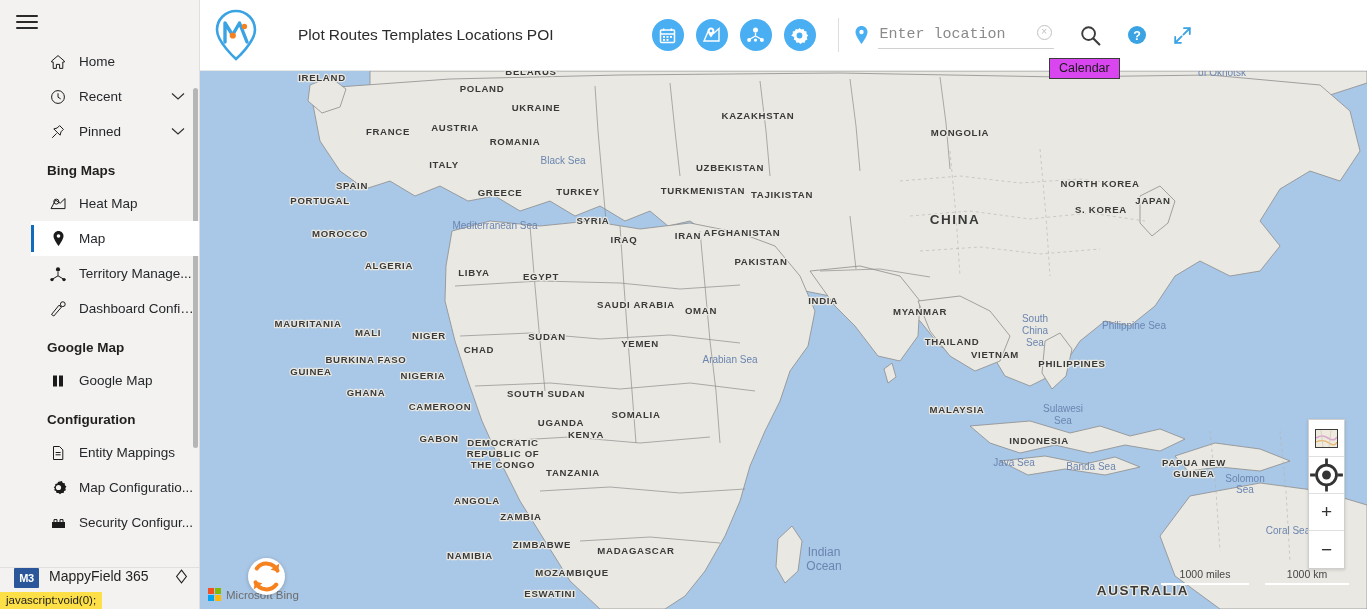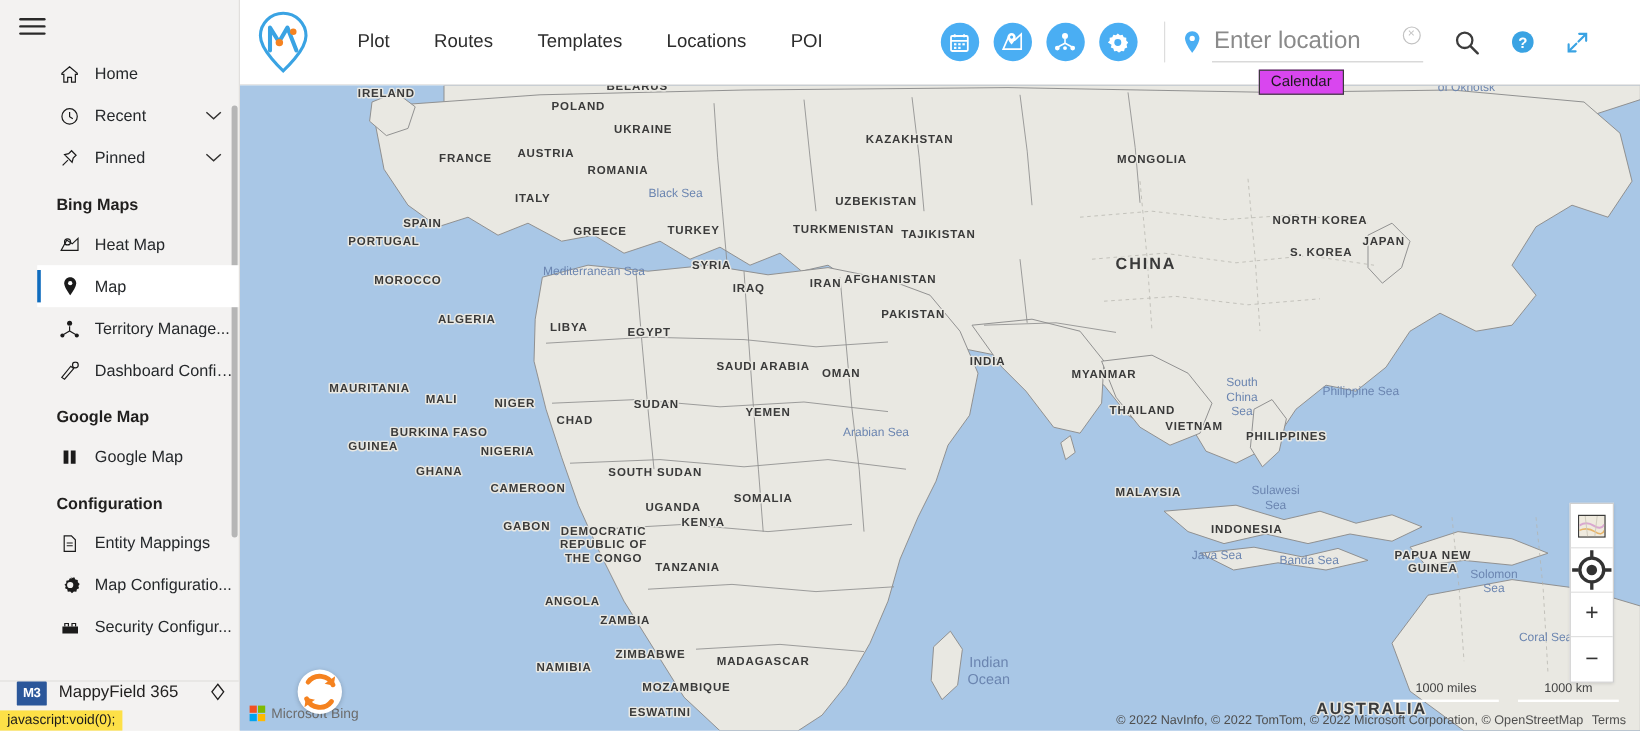--- a/index.html
+++ b/index.html
@@ -67,38 +67,38 @@
     font-family: "Liberation Sans", sans-serif;
   }
 
   
   #content { flex: 1; position: relative; height: 609px; }
   #header {
     height: 71px; background: #fff; display: flex; align-items: center;
     border-bottom: 1px solid #e6e6e6; position: relative; z-index: 30;
   }
   .logo-wrap { width: 72px; display: flex; align-items: center; justify-content: center; }
-  .nav-tabs { display: flex; align-items: center; gap: 33px; margin-left: 24px; }
+  .nav-tabs { display: flex; align-items: center; margin-left: 24px; }
   .nav-tab {
     font-size: 15.5px; color: #2c2c2c; cursor: pointer; padding: 6px 2px;
     white-space: nowrap;
   }
   .hdr-icons { display: flex; align-items: center; gap: 12px; margin-left: 96px; }
   .circ-btn {
     width: 32px; height: 32px; border-radius: 50%; background: #4aaef3;
     display: flex; align-items: center; justify-content: center; cursor: pointer;
     color: #fff;
   }
   .hdr-divider { width: 1px; height: 34px; background: #dddddd; margin-left: 22px; }
   .search-area { display: flex; align-items: center; margin-left: 14px; gap: 8px; }
   .loc-pin { color: #4aaef3; display: flex; align-items: center; }
   .loc-input-wrap { position: relative; width: 176px; }
   .loc-input {
     width: 176px; border: none; border-bottom: 1px solid #d0d0d0; outline: none;
-    font-size: 20px; font-family: Liberation Sans, sans-serif;
+    font-size: 15px; font-family: Liberation Mono, monospace;
     color: #3a3a3a; padding: 4px 22px 5px 2px; background: transparent;
   }
   .loc-input::placeholder { color: #8a8a8a; }
   .clear-btn {
     position: absolute; right: 2px; top: 3px; width: 15px; height: 15px;
     border-radius: 50%; border: 1px solid #c2c2c2; color: #c2c2c2; font-size: 10px;
     display: flex; align-items: center; justify-content: center; cursor: pointer;
     line-height: 1;
   }
   .hdr-tool { margin-left: 18px; cursor: pointer; display: flex; align-items: center; }
@@ -630,18 +630,15 @@
         <div class="scale-item">
           <div class="scale-txt">1000 miles</div>
           <div class="scale-bar" style="width:88px"></div>
         </div>
         <div class="scale-item">
           <div class="scale-txt">1000 km</div>
           <div class="scale-bar" style="width:84px"></div>
         </div>
       </div>
 
-      <div class="attribution">
-        <span>© 2022 NavInfo, © 2022 TomTom, © 2022 Microsoft Corporation, © OpenStreetMap</span><span class="terms">Terms</span>
-      </div>
     </div>
   </div>
 </div>
 
 </body></html>

